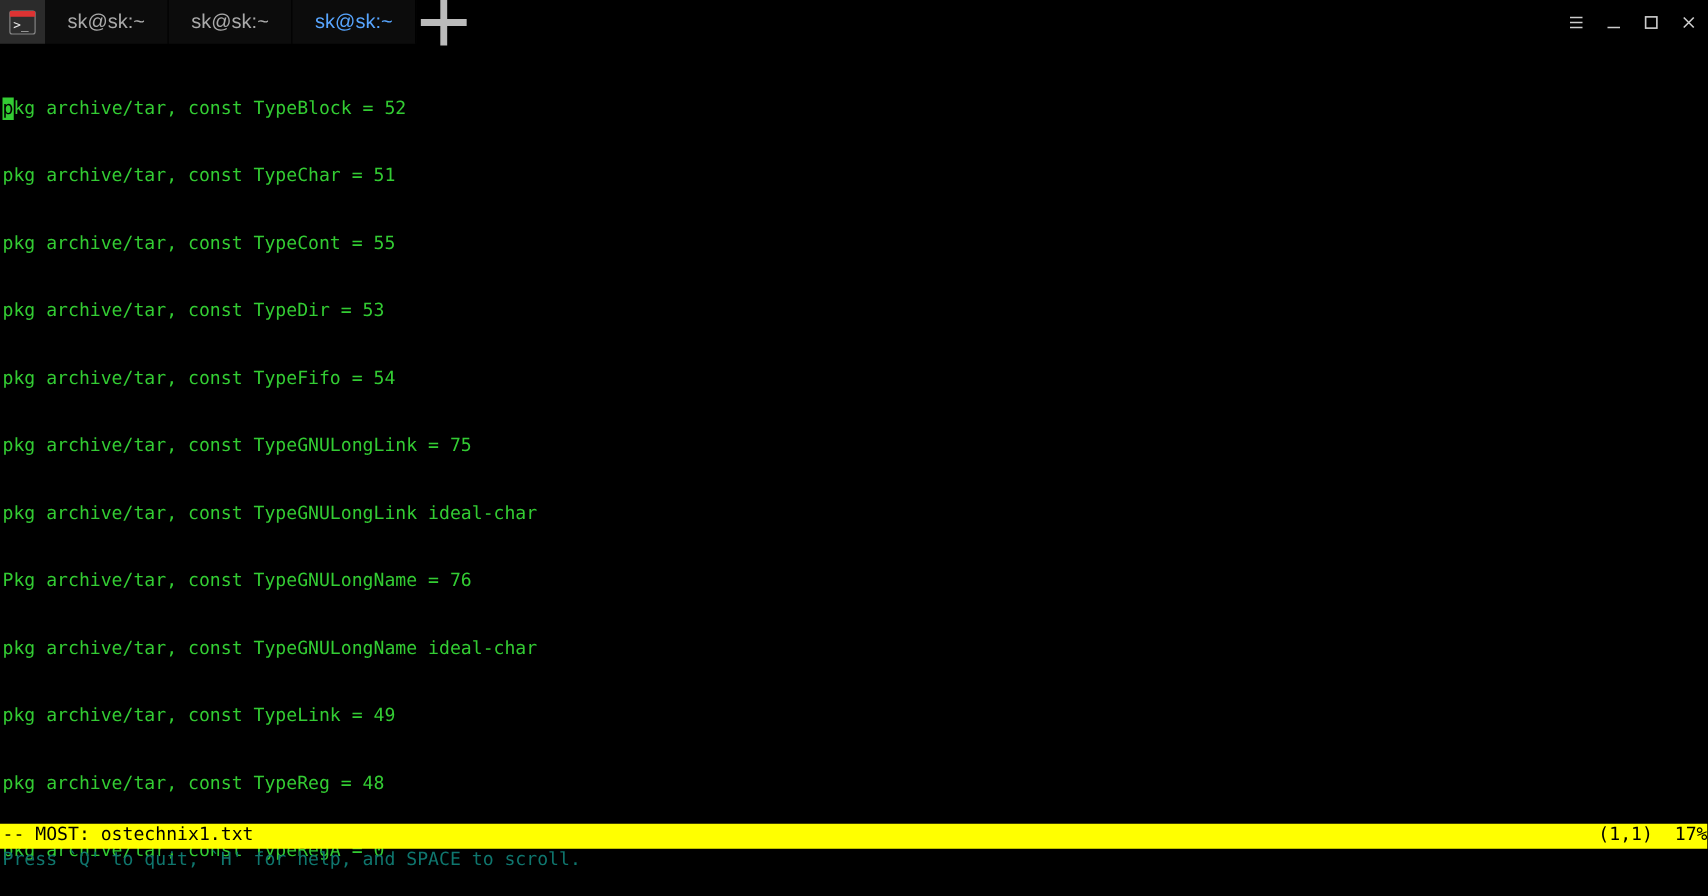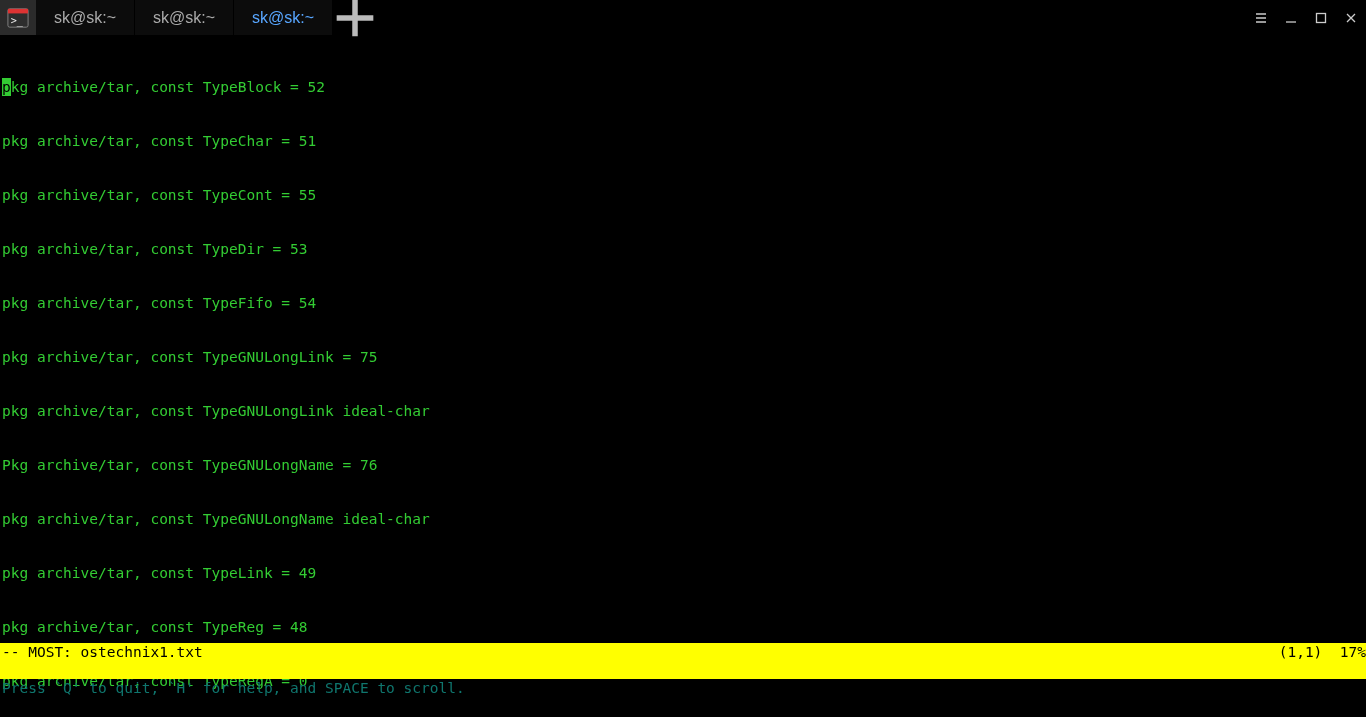--- a/index.html
+++ b/index.html
@@ -74,21 +74,21 @@
     display: inline-block;
     background: #33cc33;
     color: #000;
   }
 
   
   .statusbar {
     position: absolute;
     left: 0; right: 0;
     bottom: 38px;
-    height: 36px;
+    height: 20px;
     background: #ffff00;
     color: #000;
     display: flex;
     white-space: pre;
     padding-left: 2px;
   }
   .statusbar .spacer { flex: 1; }
 
   
   .helpline {

